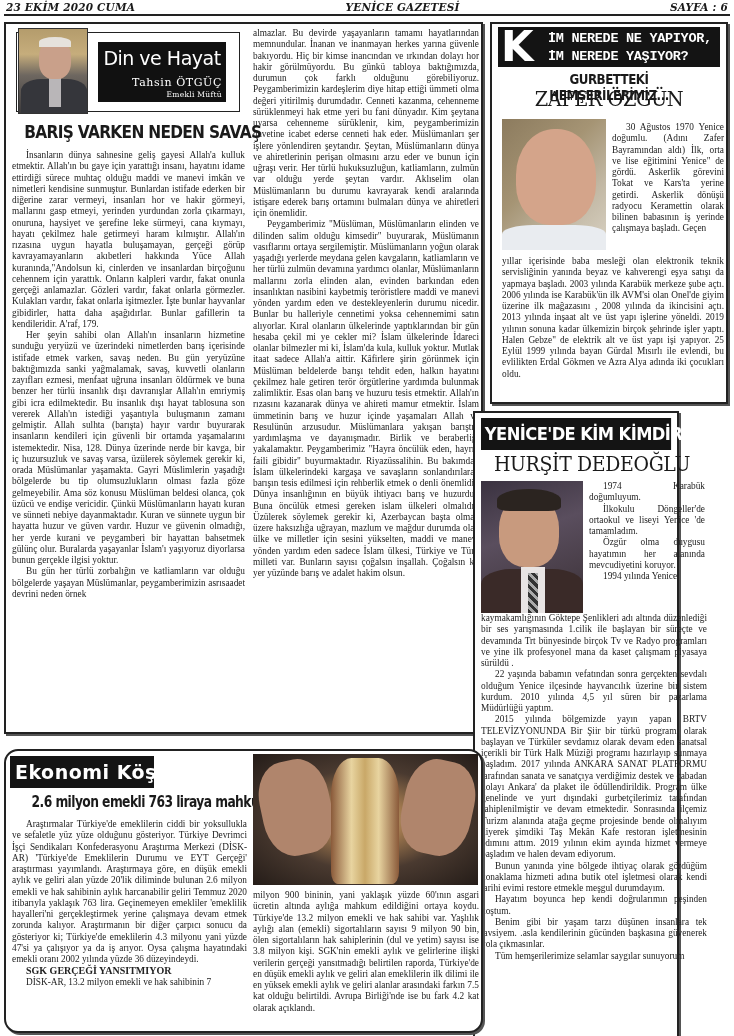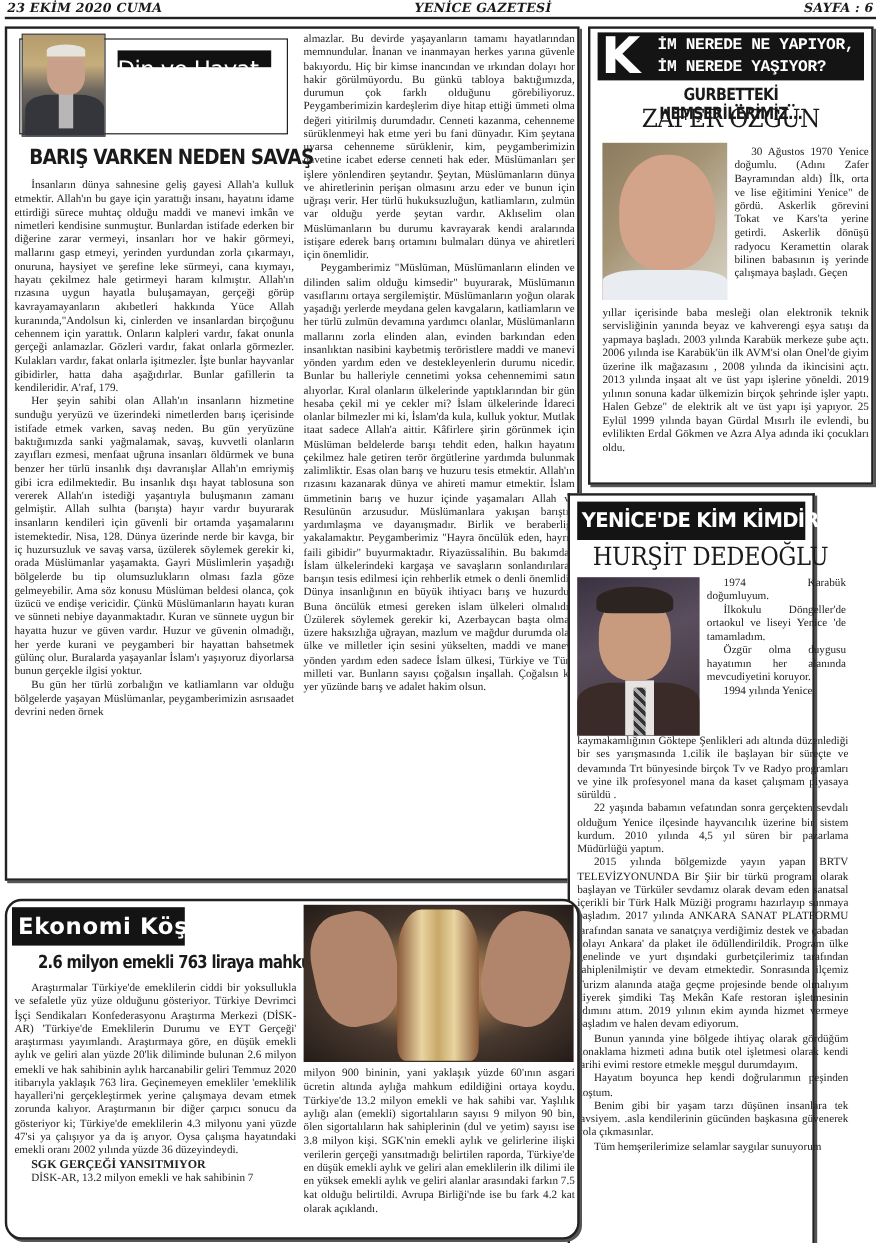--- a/index.html
+++ b/index.html
@@ -17,21 +17,21 @@
   #art1 { left: 4px; top: 22px; width: 479px; height: 712px; }
   .col1 { position: absolute; left: 6px; top: 126px; width: 233px; }
   .col2 { position: absolute; left: 247px; top: 4px; width: 226px; }
 
   .din-header { position: absolute; left: 10px; top: 8px; width: 224px; height: 80px; border: 1.5px solid #222; }
   .din-photo { position: absolute; left: 12px; top: 4px; width: 70px; height: 86px; background: linear-gradient(180deg,#b49c6c 0%,#c6ad7c 30%,#6e6760 55%,#3d3b3c 100%); border: 1px solid #333; overflow: hidden; }
   .din-photo .face { position: absolute; left: 20px; top: 10px; width: 32px; height: 40px; border-radius: 45% 45% 40% 40%; background: #c9a08a; }
   .din-photo .hair { position: absolute; left: 20px; top: 8px; width: 32px; height: 10px; border-radius: 50% 50% 0 0; background: #e6e2dc; }
   .din-photo .suit { position: absolute; left: 2px; top: 50px; width: 66px; height: 40px; border-radius: 30% 30% 0 0; background: #35363b; }
   .din-photo .shirt { position: absolute; left: 30px; top: 48px; width: 12px; height: 30px; background: #b9b6b8; }
-  .din-title { position: absolute; left: 92px; top: 18px; width: 128px; height: 14px; background: #111; color: #fff; font-family: "DejaVu Sans", sans-serif; font-size: 19px; line-height: 32px; text-align: left; letter-spacing: -0.5px; }
+  .din-title { position: absolute; left: 92px; top: 18px; width: 128px; height: 46px; background: #111; color: #fff; font-family: "DejaVu Sans", sans-serif; font-size: 19px; line-height: 32px; text-align: center; letter-spacing: -0.5px; }
   .din-author { position: absolute; left: 92px; top: 52px; width: 128px; height: 26px; background: #111; color: #fff; text-align: right; padding-right: 4px; }
   .din-author .name { display: block; font-family: "DejaVu Serif", serif; font-size: 11px; line-height: 14px; letter-spacing: 0.6px; }
   .din-author .role { display: block; font-family: "DejaVu Serif", serif; font-size: 7.5px; line-height: 10px; letter-spacing: 0.3px; }
 
   .headline1 { position: absolute; left: 6px; top: 98px; width: 233px; font-family: "DejaVu Sans", sans-serif; font-weight: bold; font-size: 17.5px; letter-spacing: -0.8px; transform: scaleX(0.88); transform-origin: left center; white-space: nowrap; text-align: left; padding-left: 14px; }
 
   
   #zafer { left: 490px; top: 22px; width: 238px; height: 382px; }
   .kim-banner { position: absolute; left: 6px; top: 3px; width: 222px; height: 40px; background: #141414; color: #fff; }
   .kim-banner .big-k { position: absolute; left: 3px; top: -2px; font-family: "DejaVu Sans", sans-serif; font-weight: bold; font-size: 42px; line-height: 44px; }
@@ -81,20 +81,24 @@
 
 <div class="box" id="art1">
   <div class="din-header"></div>
   <div class="din-photo">
     <div class="suit"></div>
       <div class="shirt"></div>
       <div class="face"></div>
       <div class="hair"></div>
   </div>
   <div class="din-title">Din ve Hayat</div>
+  <div class="din-author">
+    <span class="name">Tahsin ÖTGÜÇ</span>
+    <span class="role">Emekli Müftü</span>
+  </div>
   <div class="headline1">BARIŞ VARKEN NEDEN SAVAŞ</div>
 
   <div class="col1 body-text">
     <p>İnsanların dünya sahnesine geliş gayesi Allah'a kulluk etmektir. Allah'ın bu gaye için yarattığı insanı, hayatını idame ettirdiği sürece muhtaç olduğu maddi ve manevi imkân ve nimetleri kendisine sunmuştur. Bunlardan istifade ederken bir diğerine zarar vermeyi, insanları hor ve hakir görmeyi, mallarını gasp etmeyi, yerinden yurdundan zorla çıkarmayı, onuruna, haysiyet ve şerefine leke sürmeyi, cana kıymayı, hayatı çekilmez hale getirmeyi haram kılmıştır. Allah'ın rızasına uygun hayatla buluşamayan, gerçeği görüp kavrayamayanların akıbetleri hakkında Yüce Allah kuranında,"Andolsun ki, cinlerden ve insanlardan birçoğunu cehennem için yarattık. Onların kalpleri vardır, fakat onunla gerçeği anlamazlar. Gözleri vardır, fakat onlarla görmezler. Kulakları vardır, fakat onlarla işitmezler. İşte bunlar hayvanlar gibidirler, hatta daha aşağıdırlar. Bunlar gafillerin ta kendileridir. A'raf, 179.</p>
     <p>Her şeyin sahibi olan Allah'ın insanların hizmetine sunduğu yeryüzü ve üzerindeki nimetlerden barış içerisinde istifade etmek varken, savaş neden. Bu gün yeryüzüne baktığımızda sanki yağmalamak, savaş, kuvvetli olanların zayıfları ezmesi, menfaat uğruna insanları öldürmek ve buna benzer her türlü insanlık dışı davranışlar Allah'ın emriymiş gibi icra edilmektedir. Bu insanlık dışı hayat tablosuna son vererek Allah'ın istediği yaşantıyla buluşmanın zamanı gelmiştir. Allah sulhta (barışta) hayır vardır buyurarak insanların kendileri için güvenli bir ortamda yaşamalarını istemektedir. Nisa, 128. Dünya üzerinde nerde bir kavga, bir iç huzursuzluk ve savaş varsa, üzülerek söylemek gerekir ki, orada Müslümanlar yaşamakta. Gayri Müslimlerin yaşadığı bölgelerde bu tip olumsuzlukların olması fazla göze gelmeyebilir. Ama söz konusu Müslüman beldesi olanca, çok üzücü ve endişe vericidir. Çünkü Müslümanların hayatı kuran ve sünneti nebiye dayanmaktadır. Kuran ve sünnete uygun bir hayatta huzur ve güven vardır. Huzur ve güvenin olmadığı, her yerde kurani ve peygamberi bir hayattan bahsetmek gülünç olur. Buralarda yaşayanlar İslam'ı yaşıyoruz diyorlarsa bunun gerçekle ilgisi yoktur.</p>
     <p>Bu gün her türlü zorbalığın ve katliamların var olduğu bölgelerde yaşayan Müslümanlar, peygamberimizin asrısaadet devrini neden örnek</p>
   </div>
   <div class="col2 body-text">
     <p style="text-indent:0">almazlar. Bu devirde yaşayanların tamamı hayatlarından memnundular. İnanan ve inanmayan herkes yarına güvenle bakıyordu. Hiç bir kimse inancından ve ırkından dolayı hor hakir görülmüyordu. Bu günkü tabloya baktığımızda, durumun çok farklı olduğunu görebiliyoruz. Peygamberimizin kardeşlerim diye hitap ettiği ümmeti olma değeri yitirilmiş durumdadır. Cenneti kazanma, cehenneme sürüklenmeyi hak etme yeri bu fani dünyadır. Kim şeytana uyarsa cehenneme sürüklenir, kim, peygamberimizin davetine icabet ederse cenneti hak eder. Müslümanları şer işlere yönlendiren şeytandır. Şeytan, Müslümanların dünya ve ahiretlerinin perişan olmasını arzu eder ve bunun için uğraşı verir. Her türlü hukuksuzluğun, katliamların, zulmün var olduğu yerde şeytan vardır. Aklıselim olan Müslümanların bu durumu kavrayarak kendi aralarında istişare ederek barış ortamını bulmaları dünya ve ahiretleri için önemlidir.</p>
     <p>Peygamberimiz "Müslüman, Müslümanların elinden ve dilinden salim olduğu kimsedir" buyurarak, Müslümanın vasıflarını ortaya sergilemiştir. Müslümanların yoğun olarak yaşadığı yerlerde meydana gelen kavgaların, katliamların ve her türlü zulmün devamına yardımcı olanlar, Müslümanların mallarını zorla elinden alan, evinden barkından eden insanlıktan nasibini kaybetmiş teröristlere maddi ve manevi yönden yardım eden ve destekleyenlerin durumu nicedir. Bunlar bu halleriyle cennetimi yoksa cehennemimi satın alıyorlar. Kıral olanların ülkelerinde yaptıklarından bir gün hesaba çekil mi ye cekler mi? İslam ülkelerinde İdareci olanlar bilmezler mi ki, İslam'da kula, kulluk yoktur. Mutlak itaat sadece Allah'a aittir. Kâfirlere şirin görünmek için Müslüman beldelerde barışı tehdit eden, halkın hayatını çekilmez hale getiren terör örgütlerine yardımda bulunmak zalimliktir. Esas olan barış ve huzuru tesis etmektir. Allah'ın rızasını kazanarak dünya ve ahireti mamur etmektir. İslam ümmetinin barış ve huzur içinde yaşamaları Allah ve Resulünün arzusudur. Müslümanlara yakışan barıştır, yardımlaşma ve dayanışmadır. Birlik ve beraberliği yakalamaktır. Peygamberimiz "Hayra öncülük eden, hayrın faili gibidir" buyurmaktadır. Riyazüssalihin. Bu bakımdan İslam ülkelerindeki kargaşa ve savaşların sonlandırılarak barışın tesis edilmesi için rehberlik etmek o denli önemlidir. Dünya insanlığının en büyük ihtiyacı barış ve huzurdur. Buna öncülük etmesi gereken islam ülkeleri olmalıdır. Üzülerek söylemek gerekir ki, Azerbaycan başta olmak üzere haksızlığa uğrayan, mazlum ve mağdur durumda olan ülke ve milletler için sesini yükselten, maddi ve manevi yönden yardım eden sadece İslam ülkesi, Türkiye ve Türk milleti var. Bunların sayısı çoğalsın inşallah. Çoğalsın ki, yer yüzünde barış ve adalet hakim olsun.</p>

